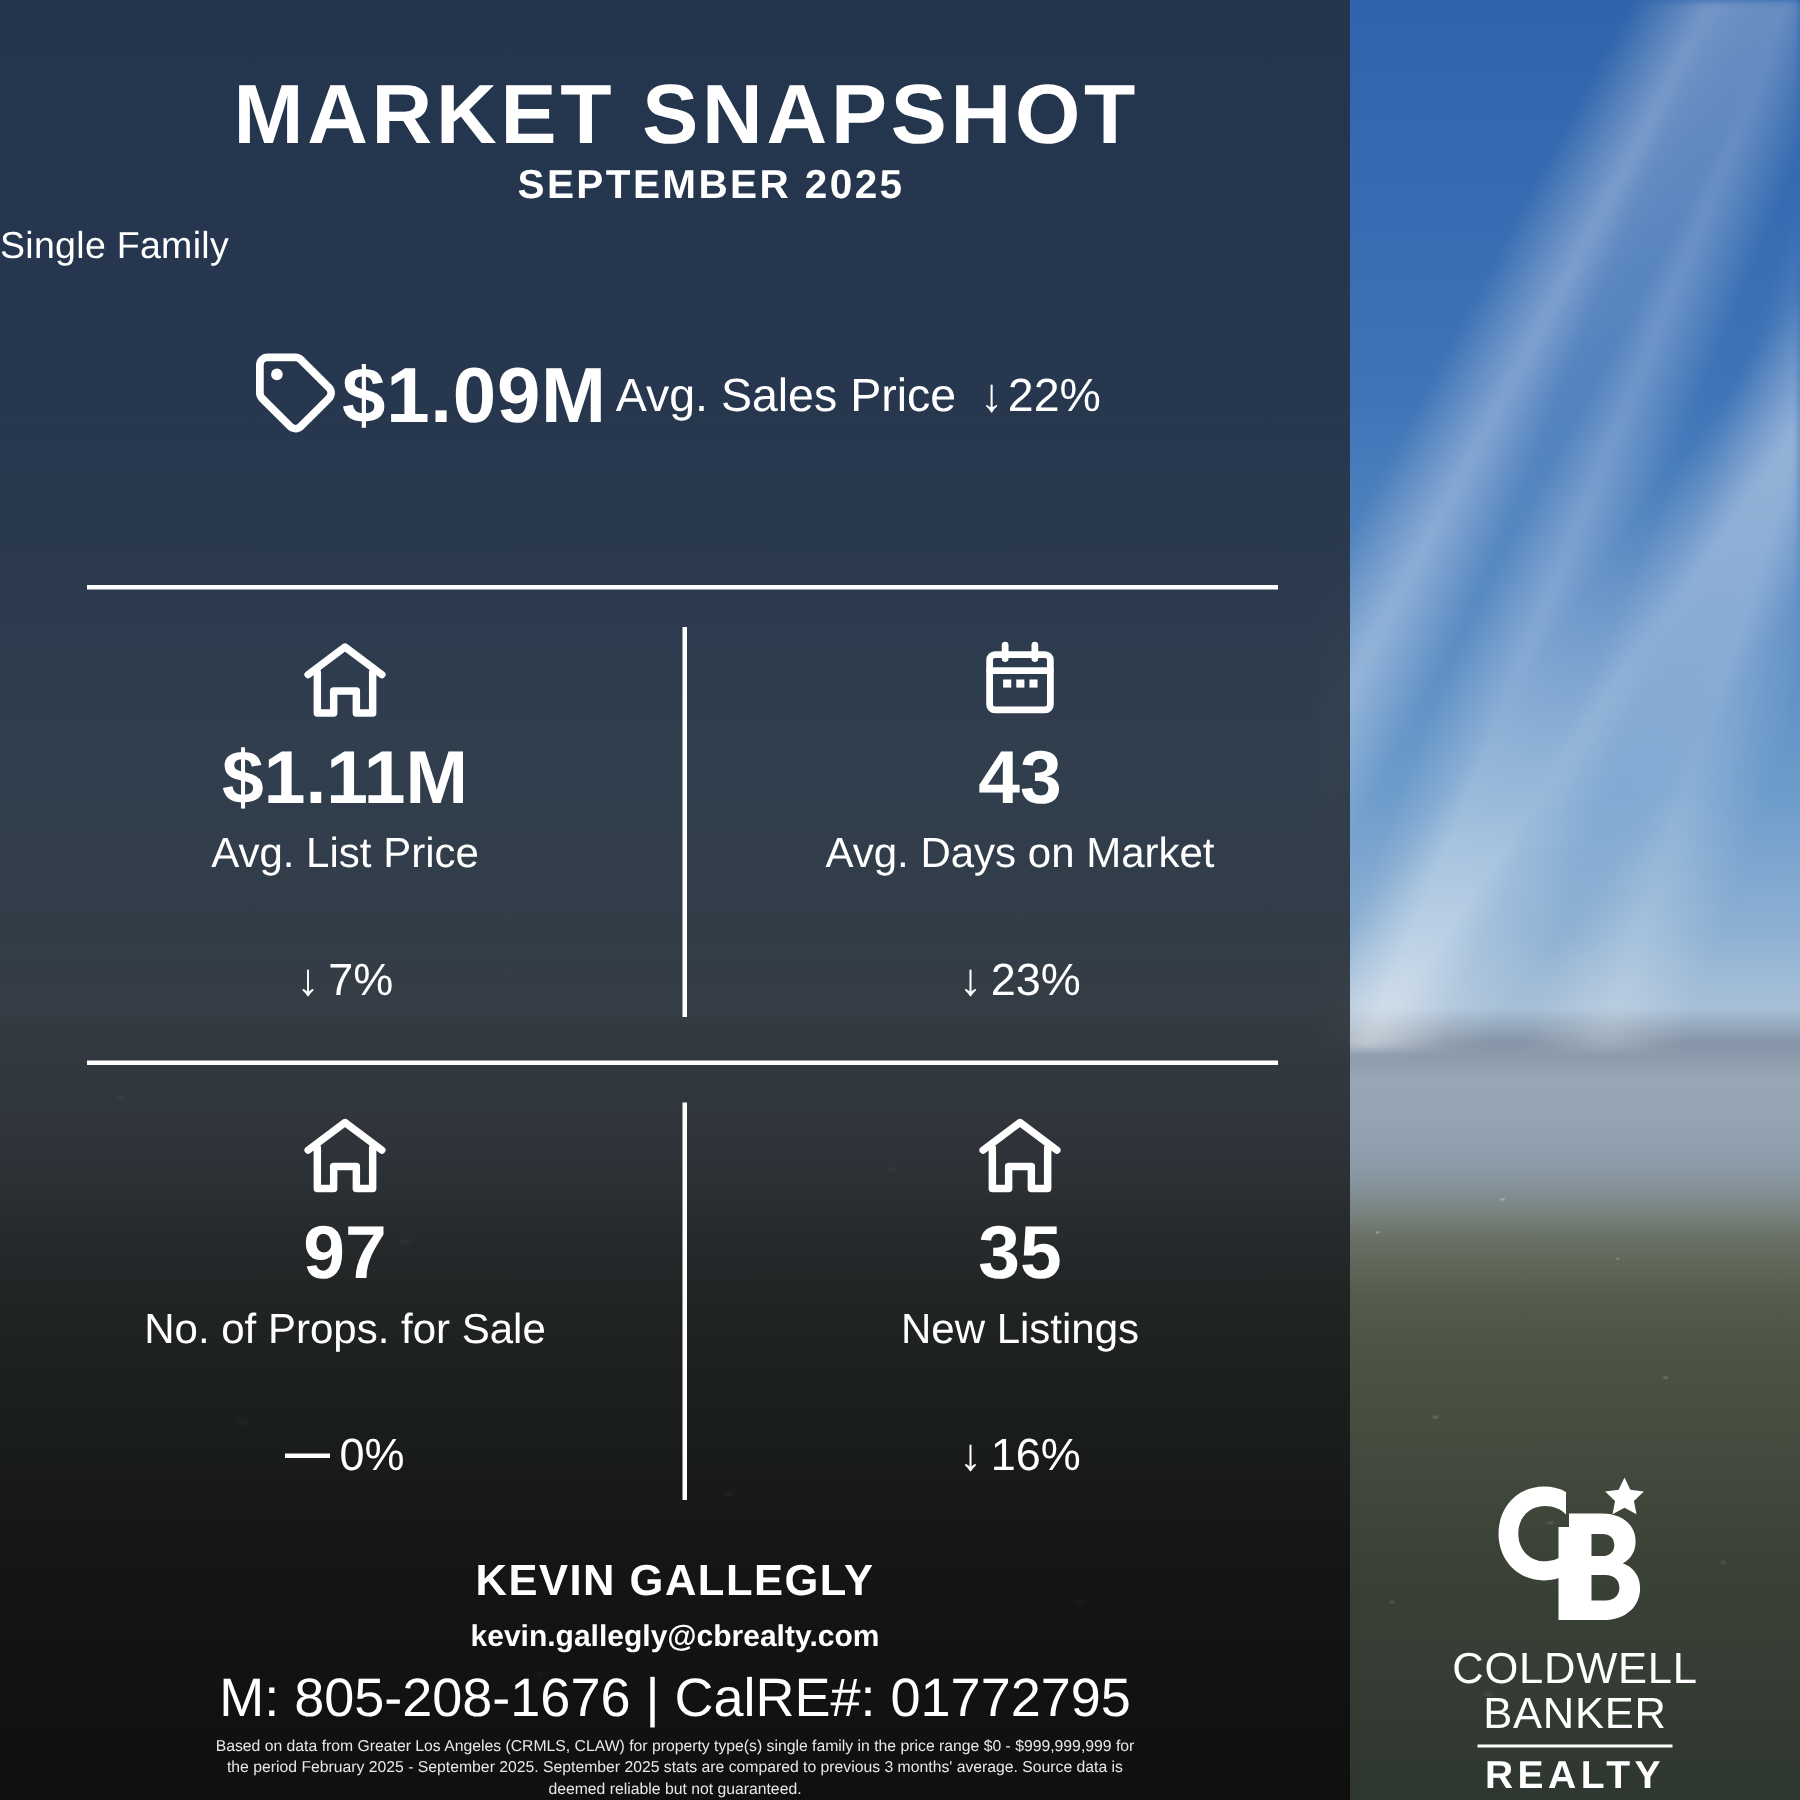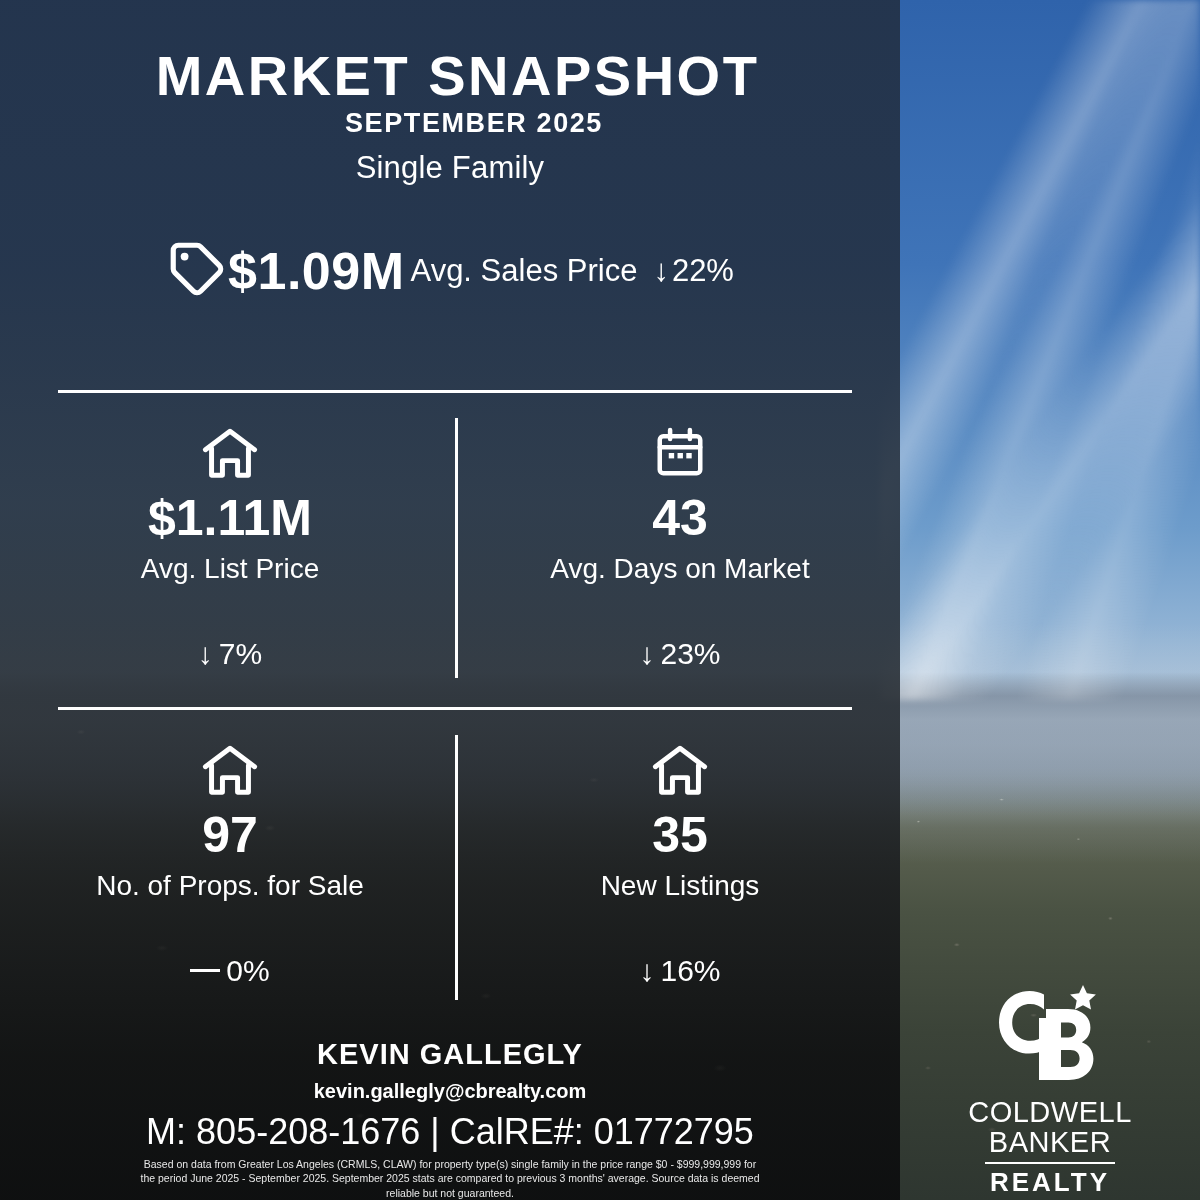--- a/index.html
+++ b/index.html
@@ -92,21 +92,21 @@
   .title {
     text-align:center; font-size:56px; font-weight:700;
     letter-spacing:2.5px; margin-top:48px; line-height:1;padding-left:15px;
   }
   .sub1, .sub2 {
     text-align:center; font-size:27px; font-weight:600;
     letter-spacing:1.6px; margin-top:14px; line-height:1.18;
   }
   .sub2 { margin-top:4px;padding-left:48px; }
   .sub3 {
-    text-align:center; font-size:31px; font-weight:400;
+    text-align:left; font-size:25px; font-weight:400;
     letter-spacing:0.2px; margin-top:10px;
   }
 
   
   .hero {
     display:flex; align-items:center; justify-content:center;
     margin-top:52px;
   }
   .hero-val { font-size:52px; font-weight:700; letter-spacing:0.5px; }
   .hero-lbl { font-size:31px; font-weight:400; margin-left:6px; }
@@ -246,21 +246,21 @@
       <span>16%</span>
     </div>
   </div>
 
   <div class="agent">
     <div class="agent-name">KEVIN GALLEGLY</div>
     <div class="agent-email">kevin.gallegly@cbrealty.com</div>
     <div class="agent-line">M: 805-208-1676 | CalRE#: 01772795</div>
   </div>
 
-  <div class="disclaimer">Based on data from Greater Los Angeles (CRMLS, CLAW) for property type(s) single family in the price range $0 - $999,999,999 for the period June 2025 - September 2025. September 2025 stats are compared to previous 3 months' average. Source data is deemed reliable but not guaranteed.</div>
+  <div class="disclaimer">Based on data from Greater Los Angeles (CRMLS, CLAW) for property type(s) single family in the price range $0 - $999,999,999 for the period February 2025 - September 2025. September 2025 stats are compared to previous 3 months' average. Source data is deemed reliable but not guaranteed.</div>
 </div>
 
 <div class="logo">
   <div>
     <svg width="118" height="108" viewBox="0 0 118 108" fill="#fff">
       <path d="M38.5 6C20.8 6 8 19.6 8 37.4c0 17.6 12.6 31.2 30.2 31.2 5.6 0 10.6-1.3 14.8-3.6V50.2c-3.6 3.6-8.4 5.6-14 5.6-10.4 0-17.8-7.6-17.8-18.4S28.6 19 39 19c5.6 0 10.4 2 14 5.6V9.6C48.9 7.3 44 6 38.5 6z"></path>
       <path d="M48 33h15v62H48z"></path>
       <path d="M55 24h22c13.2 0 22.4 7.4 22.4 18.6 0 6.6-3.2 11.8-8.6 14.6 7.2 2.6 11.6 8.6 11.6 16.6 0 12.4-9.8 21.2-24.4 21.2H55V24zm15 13.6v14.8h7.4c4.8 0 7.8-2.9 7.8-7.4s-3-7.4-7.8-7.4H70zm0 27.4v17h9.4c5.6 0 9.2-3.4 9.2-8.5s-3.6-8.5-9.2-8.5H70z"></path>
       <path d="M92 0l3.9 8.2 9 1.2-6.6 6.2 1.7 8.9L92 20.2l-8 4.3 1.7-8.9-6.6-6.2 9-1.2z"></path>
     </svg>

